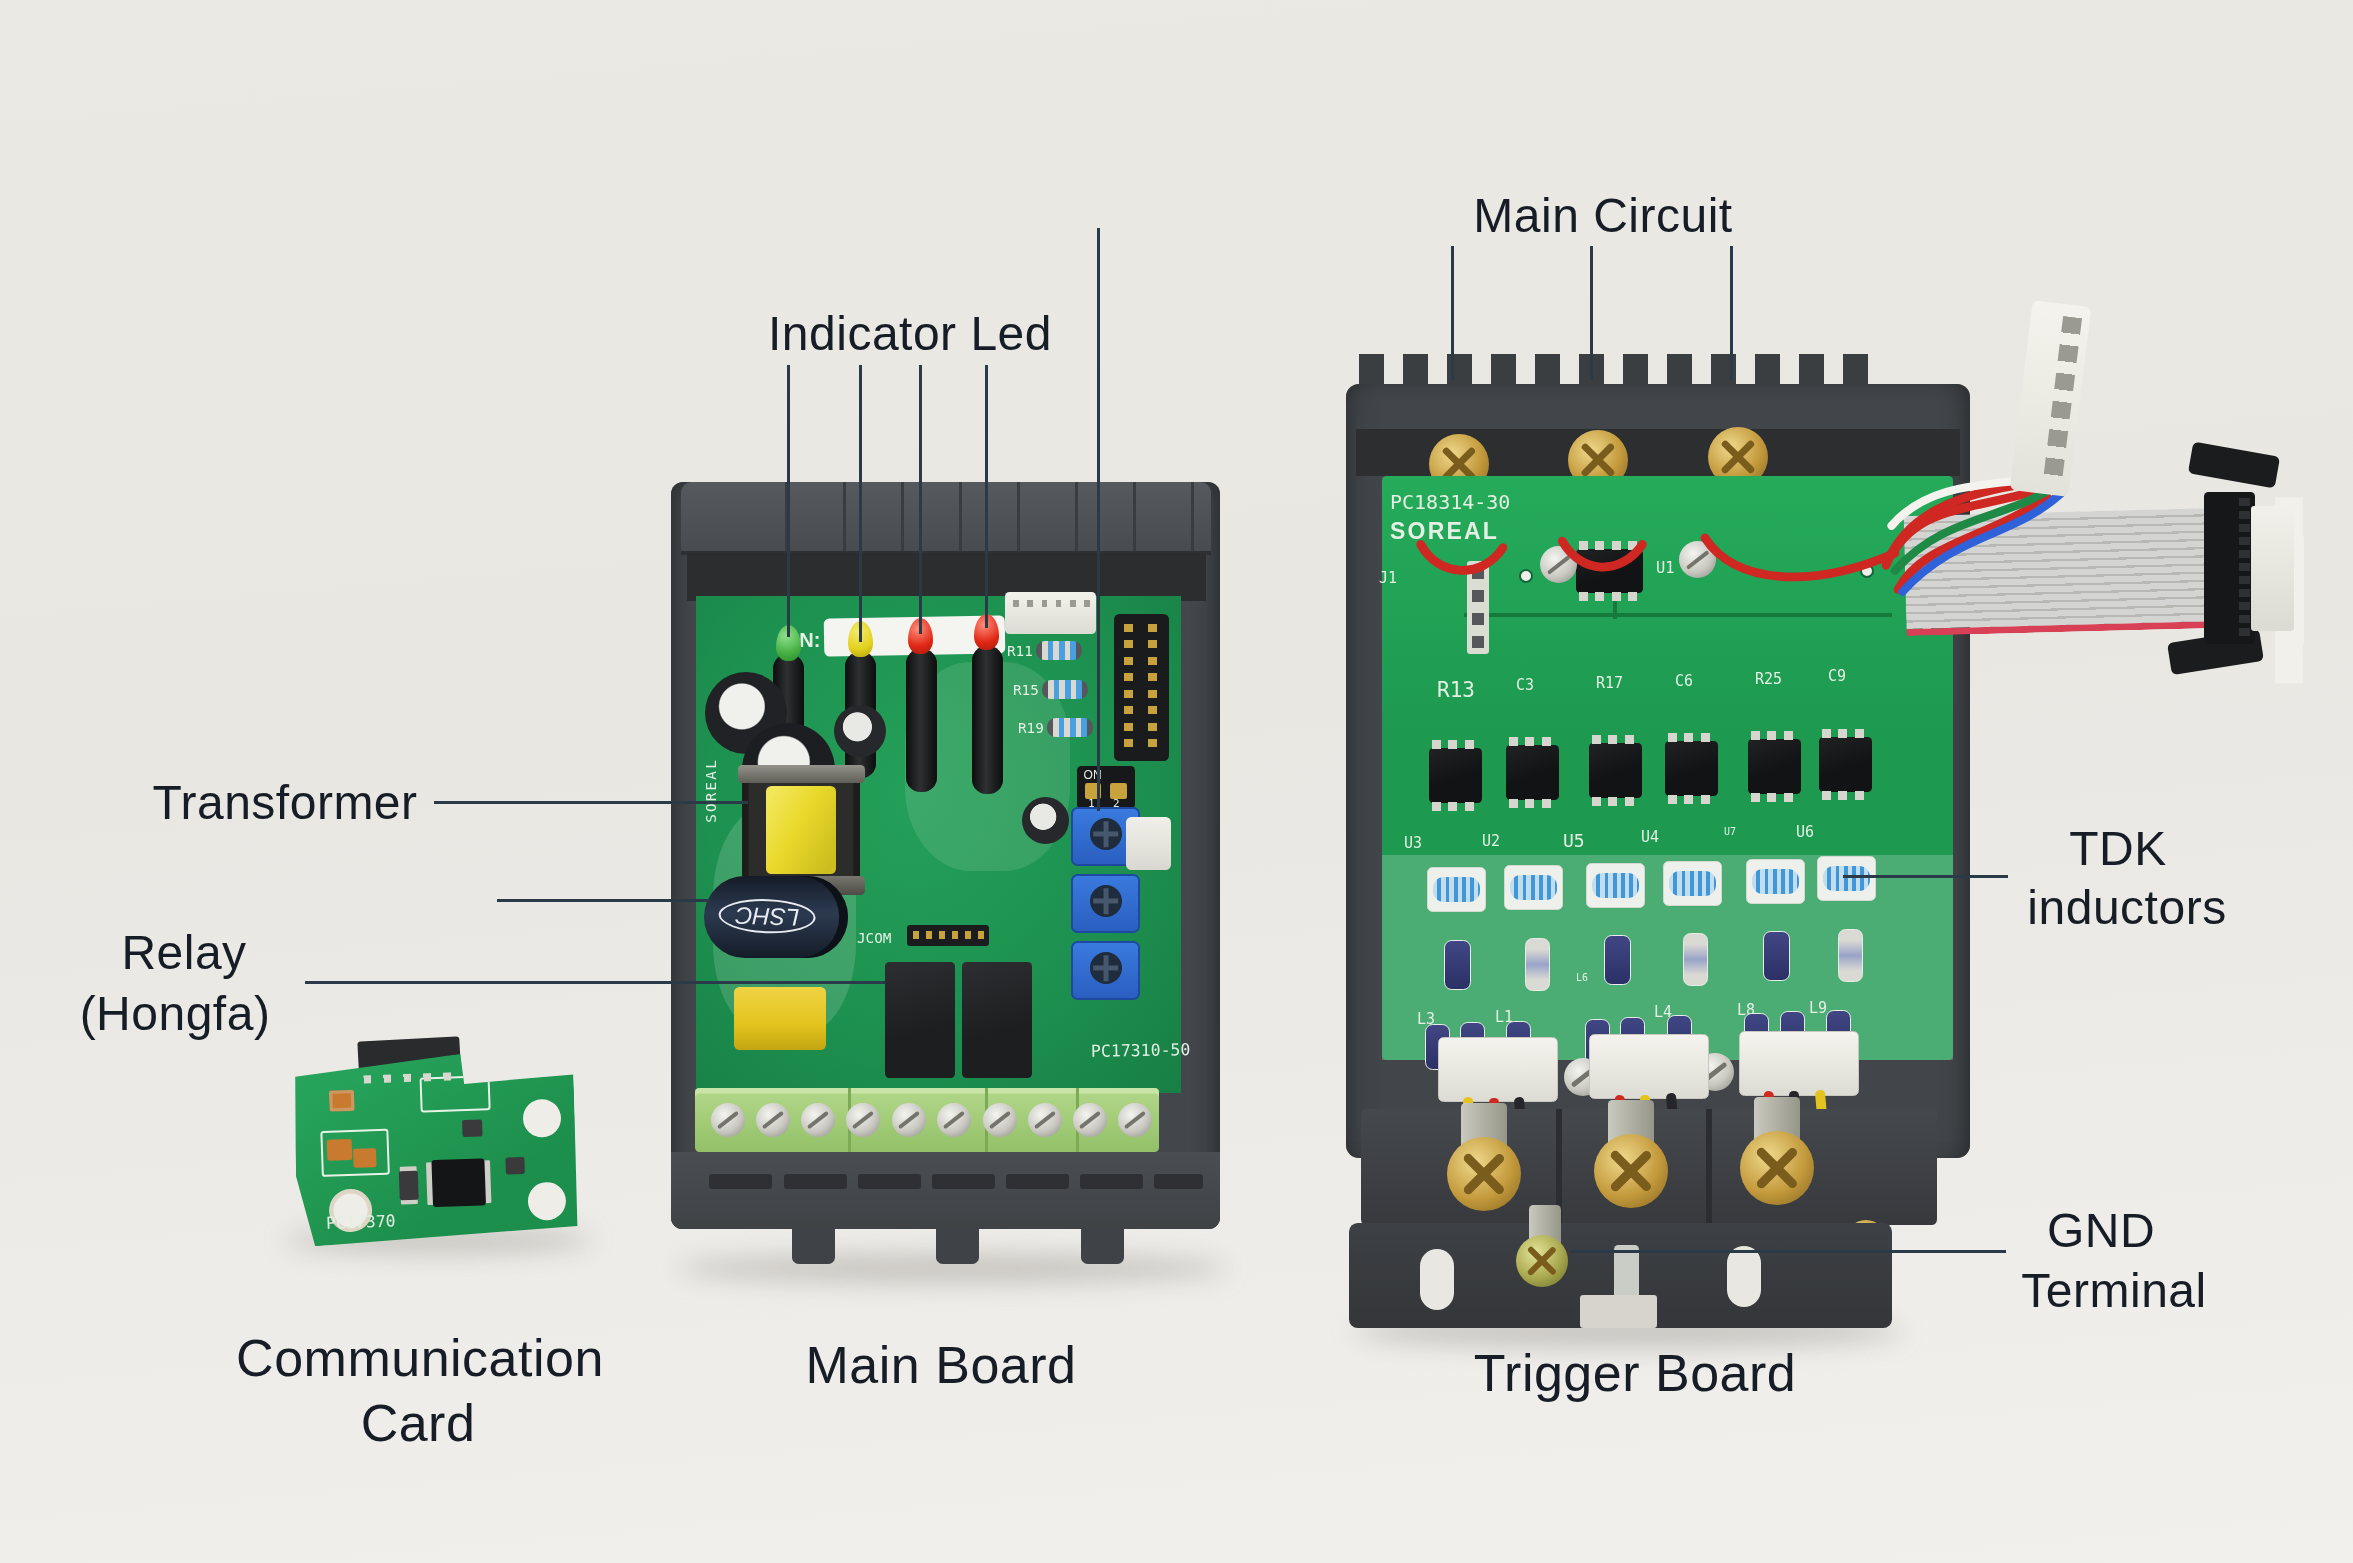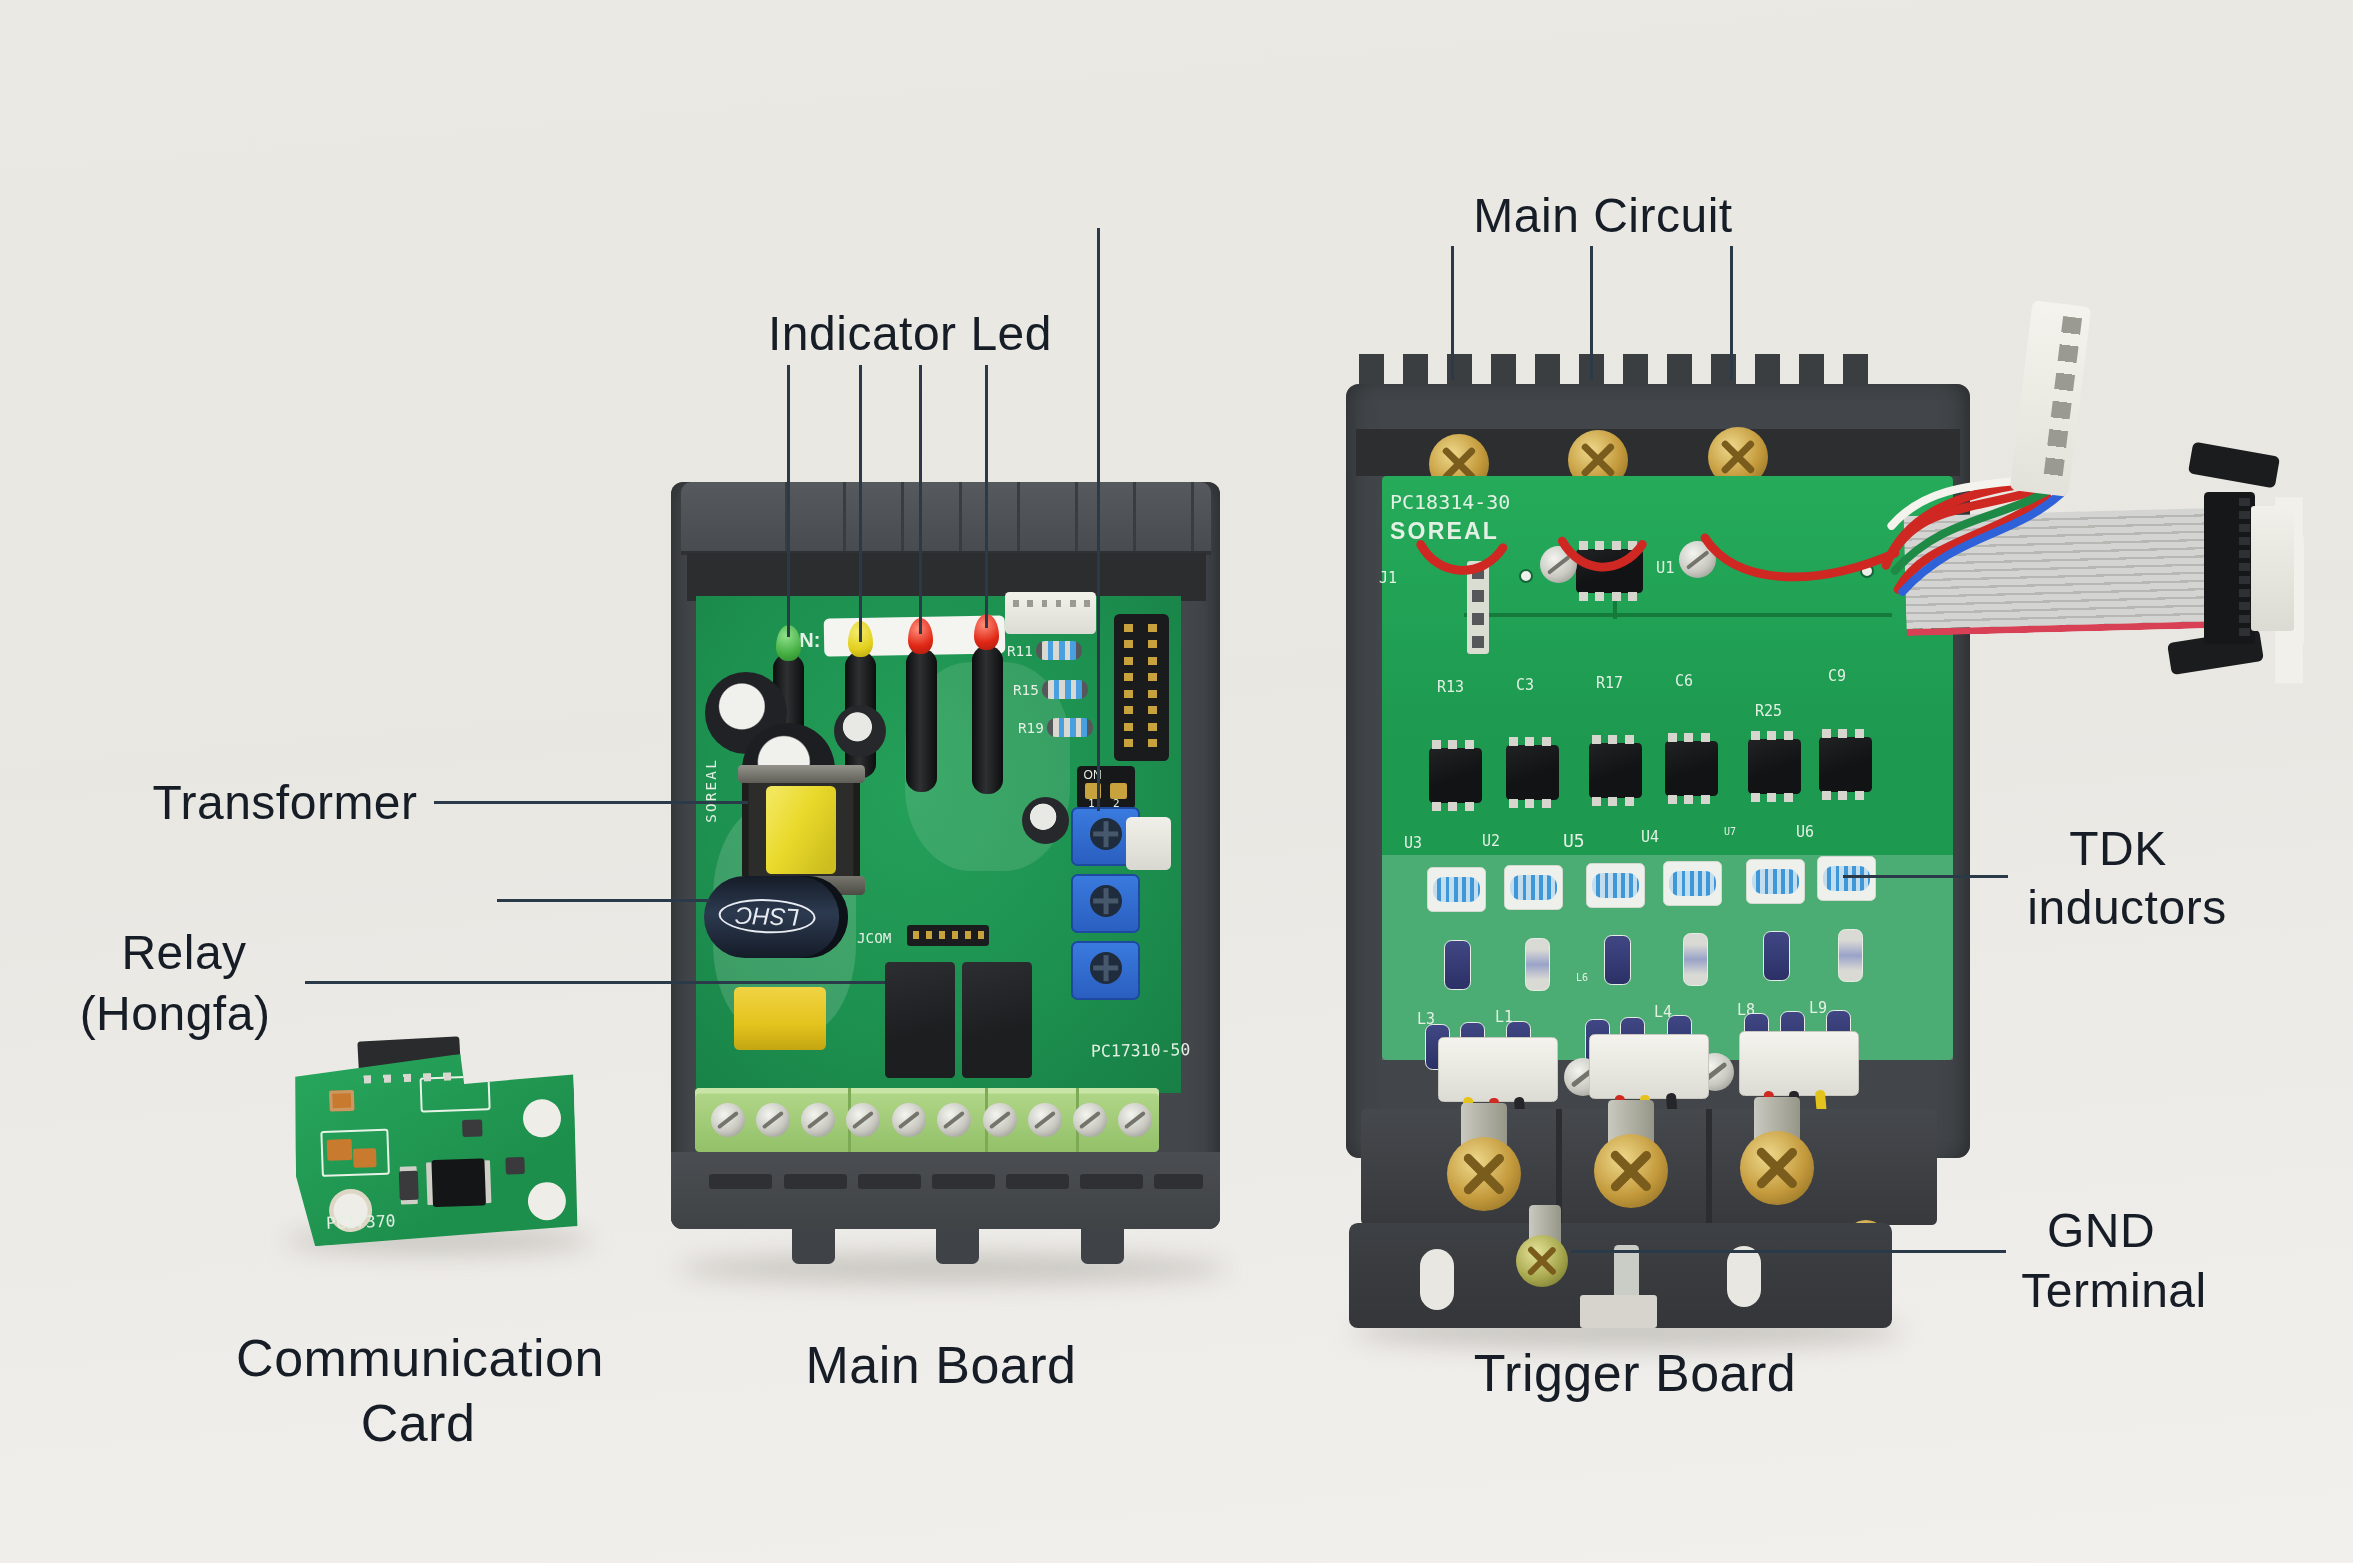--- a/index.html
+++ b/index.html
@@ -205,25 +205,25 @@
   <span class="silk" style="left:1390px;top:518px;font-size:23px;font-weight:bold;letter-spacing:2.2px;font-family:'Liberation Sans',sans-serif">SOREAL</span>
   <span class="silk" style="left:1379px;top:569px;font-size:15px">J1</span>
   <div class="abs" style="left:1467px;top:561px;width:22px;height:93px;background:#d9ddd2;border-radius:3.3px">
     <div class="abs" style="left:5px;top:5.5px;width:12px;height:82px;background:repeating-linear-gradient(180deg,#55575b 0 12px,transparent 12px 23px)"></div>
   </div>
   <div class="opto" style="left:1576px;top:549px;width:67px;height:44px"></div>
   <span class="silk" style="left:1656px;top:559px;font-size:15.4px">U1</span>
   <div class="sscrew" style="left:1540px;top:546px;width:37px;height:37px"></div>
   <div class="sscrew" style="left:1679px;top:541px;width:37px;height:37px"></div>
 
-  <span class="silk" style="left:1437px;top:678px;font-size:15px">R13</span>
+  <span class="silk" style="left:1437px;top:678px;font-size:21px">R13</span>
   <span class="silk" style="left:1516px;top:676px;font-size:15px">C3</span>
   <span class="silk" style="left:1596px;top:674px;font-size:15px">R17</span>
   <span class="silk" style="left:1675px;top:672px;font-size:15px">C6</span>
-  <span class="silk" style="left:1755px;top:702px;font-size:15px">R25</span>
+  <span class="silk" style="left:1755px;top:670px;font-size:15px">R25</span>
   <span class="silk" style="left:1828px;top:667px;font-size:15px">C9</span>
 
   <div class="opto" style="left:1429px;top:748px"></div>
   <div class="opto" style="left:1506px;top:745px"></div>
   <div class="opto" style="left:1589px;top:743px"></div>
   <div class="opto" style="left:1665px;top:741px"></div>
   <div class="opto" style="left:1748px;top:739px"></div>
   <div class="opto" style="left:1819px;top:737px"></div>
 
   <span class="silk" style="left:1404px;top:834px;font-size:15px">U3</span>

